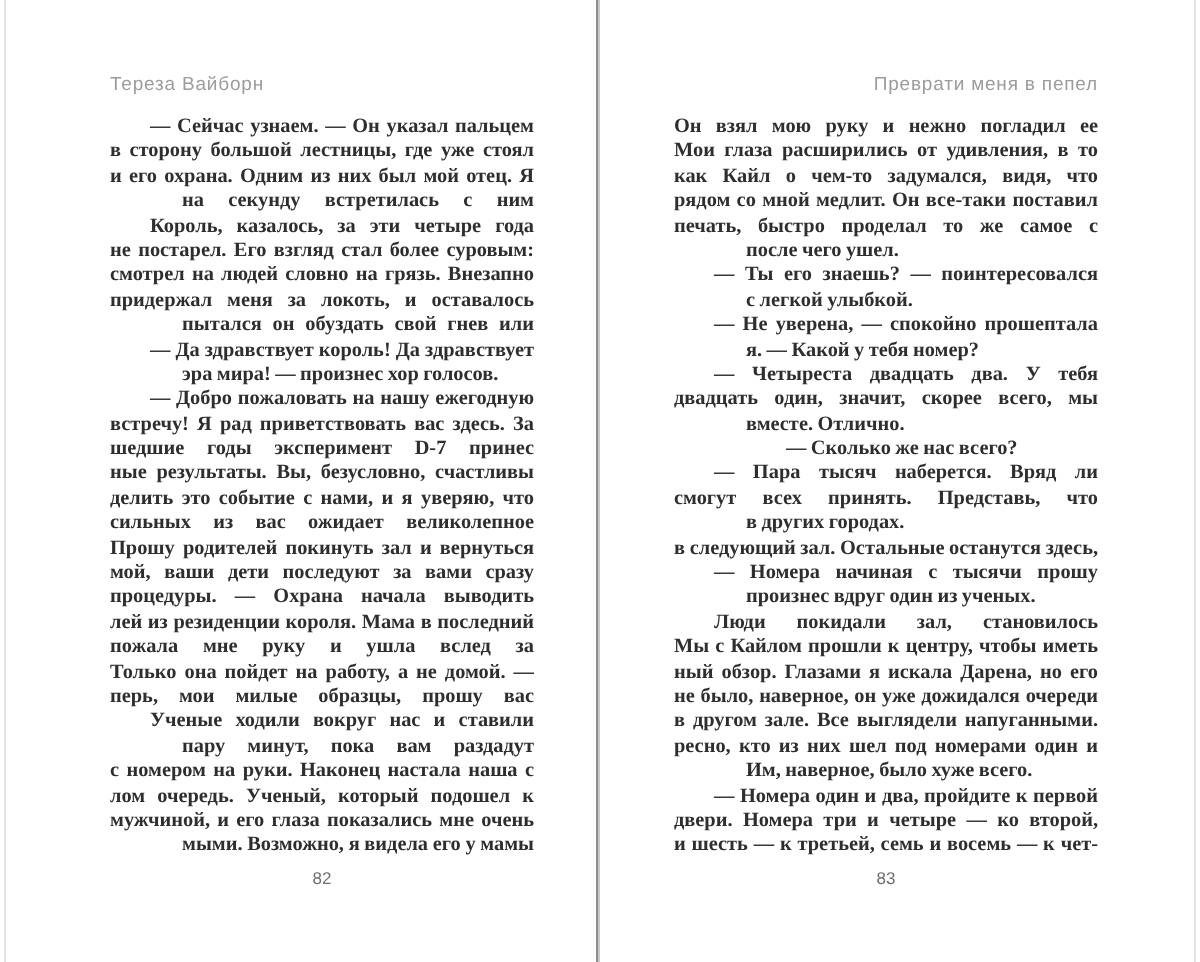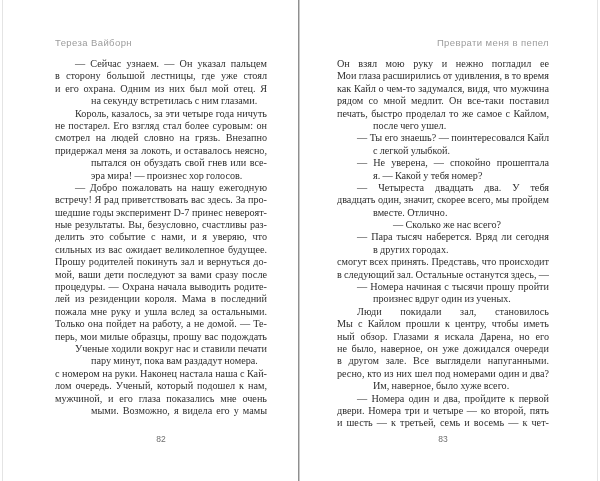--- a/index.html
+++ b/index.html
@@ -68,20 +68,21 @@
   }
   .line {
     height: 12.4px;
     line-height: 12.4px;
     font-size: 10.2px;
     color: #2e2e2e;
     text-align: justify;
     text-align-last: justify;
     overflow: hidden;
     word-spacing: -0.3px;
+    font-weight: bold;
   }
   .line.indent { text-indent: 20px; }
   .line.end { text-align-last: left; margin-left: 36px; }
   .page-number {
     position: absolute;
     top: 434px;
     left: 0;
     right: 0;
     text-align: center;
     font-family: "Liberation Sans", sans-serif;
@@ -103,20 +104,21 @@
       <div class="page-text">
           <div class="line indent">— Сейчас узнаем. — Он указал пальцем</div>
           <div class="line">в сторону большой лестницы, где уже стоял король</div>
           <div class="line">и его охрана. Одним из них был мой отец. Я лишь</div>
           <div class="line end">на секунду встретилась с ним глазами.</div>
           <div class="line indent">Король, казалось, за эти четыре года ничуть</div>
           <div class="line">не постарел. Его взгляд стал более суровым: он</div>
           <div class="line">смотрел на людей словно на грязь. Внезапно Кайл</div>
           <div class="line">придержал меня за локоть, и оставалось неясно,</div>
           <div class="line end">пытался он обуздать свой гнев или все-таки мой.</div>
+          <div class="line indent">— Да здравствует король! Да здравствует</div>
           <div class="line end">эра мира! — произнес хор голосов.</div>
           <div class="line indent">— Добро пожаловать на нашу ежегодную</div>
           <div class="line">встречу! Я рад приветствовать вас здесь. За про-</div>
           <div class="line">шедшие годы эксперимент D-7 принес невероят-</div>
           <div class="line">ные результаты. Вы, безусловно, счастливы раз-</div>
           <div class="line">делить это событие с нами, и я уверяю, что самых</div>
           <div class="line">сильных из вас ожидает великолепное будущее.</div>
           <div class="line">Прошу родителей покинуть зал и вернуться до-</div>
           <div class="line">мой, ваши дети последуют за вами сразу после</div>
           <div class="line">процедуры. — Охрана начала выводить родите-</div>
@@ -149,22 +151,22 @@
           <div class="line end">после чего ушел.</div>
           <div class="line indent">— Ты его знаешь? — поинтересовался Кайл</div>
           <div class="line end">с легкой улыбкой.</div>
           <div class="line indent">— Не уверена, — спокойно прошептала</div>
           <div class="line end">я. — Какой у тебя номер?</div>
           <div class="line indent">— Четыреста двадцать два. У тебя четыреста</div>
           <div class="line">двадцать один, значит, скорее всего, мы пройдем</div>
           <div class="line end">вместе. Отлично.</div>
           <div class="line indent end">— Сколько же нас всего?</div>
           <div class="line indent">— Пара тысяч наберется. Вряд ли сегодня</div>
+          <div class="line">смогут всех принять. Представь, что происходит</div>
           <div class="line end">в других городах.</div>
-          <div class="line">смогут всех принять. Представь, что происходит</div>
           <div class="line">в следующий зал. Остальные останутся здесь, —</div>
           <div class="line indent">— Номера начиная с тысячи прошу пройти</div>
           <div class="line end">произнес вдруг один из ученых.</div>
           <div class="line indent">Люди покидали зал, становилось просторнее.</div>
           <div class="line">Мы с Кайлом прошли к центру, чтобы иметь пол-</div>
           <div class="line">ный обзор. Глазами я искала Дарена, но его здесь</div>
           <div class="line">не было, наверное, он уже дожидался очереди</div>
           <div class="line">в другом зале. Все выглядели напуганными. Инте-</div>
           <div class="line">ресно, кто из них шел под номерами один и два?</div>
           <div class="line end">Им, наверное, было хуже всего.</div>

